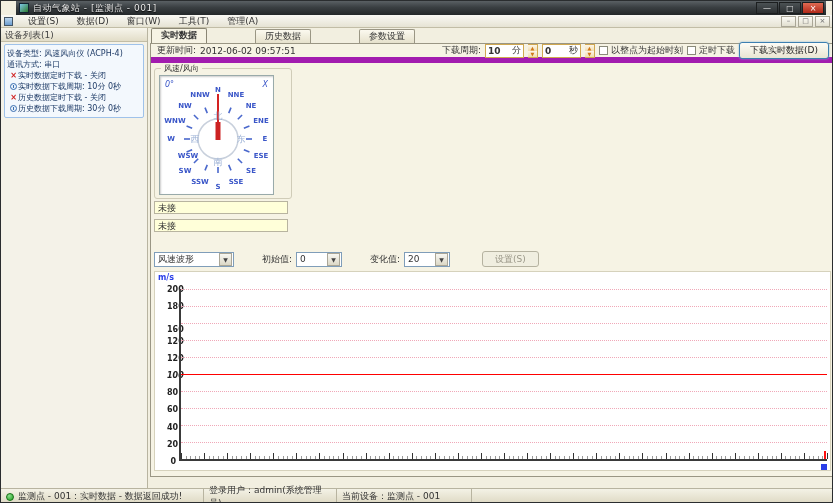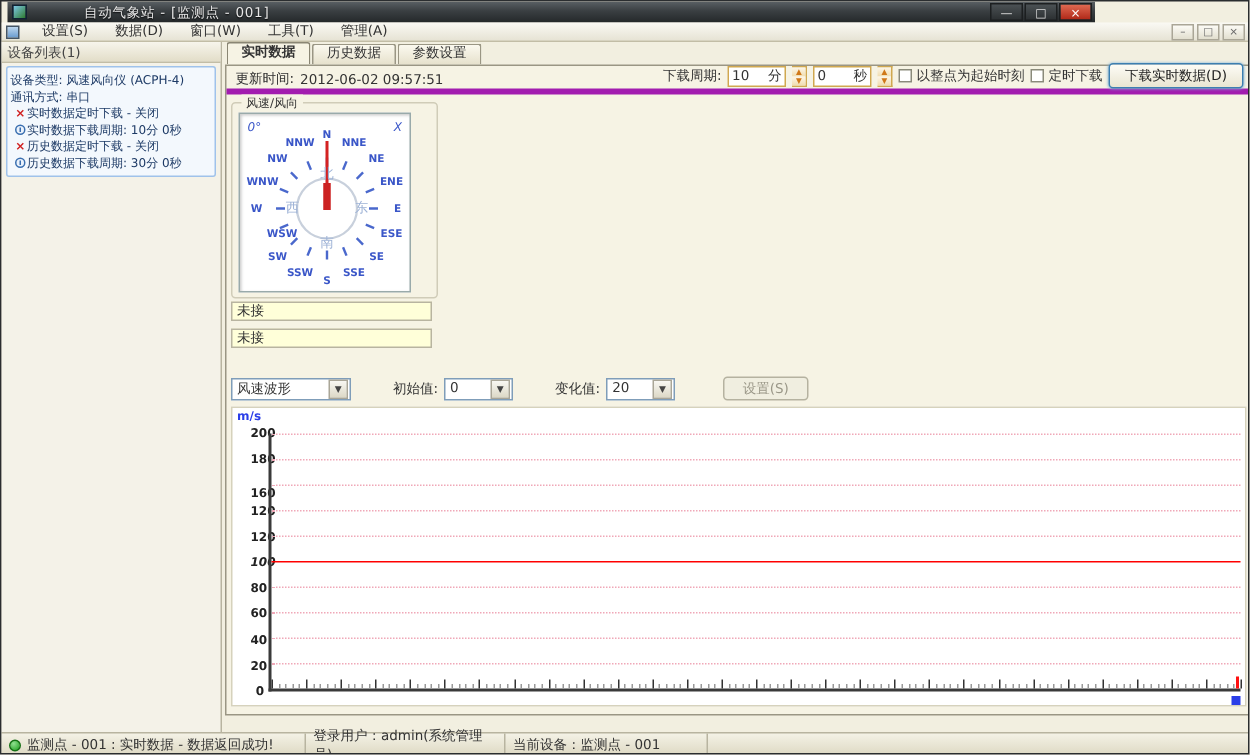--- a/index.html
+++ b/index.html
@@ -1,20 +1,20 @@
 <!DOCTYPE html>
 <html><head>
 <meta charset="utf-8">
 <style>
   html,body{margin:0;padding:0;background:#888;}
   *{box-sizing:border-box;font-family:"DejaVu Sans",sans-serif;}
   #window{position:relative;width:833px;height:503px;background:#f2efe0;overflow:hidden;border:1px solid #2a2d2f;}
 
   
-  .titlebar{position:absolute;left:4px;top:0;width:725px;height:14px;background:linear-gradient(#5a6064,#3a3f42 45%,#24282a);color:#e8e8e8;font-size:9px;display:flex;align-items:center;gap:34px;}
+  .titlebar{position:absolute;left:15px;top:0;width:810px;height:14px;background:linear-gradient(#5a6064,#3a3f42 45%,#24282a);color:#e8e8e8;font-size:9px;display:flex;align-items:center;}
   .app-icon{width:10px;height:10px;margin:0 4px 0 3px;background:linear-gradient(135deg,#7ec8e8,#2d7a2d);border:1px solid #123;}
   .title-text{flex:1;letter-spacing:.5px;text-shadow:0 1px 1px #000;}
   .win-btns{display:flex;height:12px;margin-right:2px;}
   .win-btn{width:22px;height:12px;font-size:8px;line-height:11px;text-align:center;color:#ddd;background:linear-gradient(#4b5154,#2c3032);border:1px solid #1c1f20;margin-left:1px;}
   .win-btn.close{background:linear-gradient(#e06a52,#b02818);color:#fff;}
 
   
   .menubar{position:absolute;left:0;top:14px;width:833px;height:13px;background:linear-gradient(#faf9f4,#e6e3d4);border-bottom:1px solid #c2bda6;display:flex;align-items:center;font-size:9px;color:#333;}
   .child-icon{width:9px;height:9px;margin:0 6px 0 3px;background:linear-gradient(#bcd6ee,#6a9cd0);border:1px solid #456;}
   .menu-item{padding:0 9px;height:13px;line-height:13px;}
@@ -29,32 +29,32 @@
   .tree-label{flex:1;}
   .collapse-btn{width:9px;height:9px;border:1px solid #8aa;font-size:7px;line-height:7px;text-align:center;color:#679;background:#fff;margin-right:3px;}
   .info-box{margin:2px 3px;background:#f3f8fd;border:1px solid #9fc2ea;border-radius:2px;padding:3px 2px;font-size:8px;color:#1d3a66;line-height:11px;}
   .info-row{display:flex;align-items:center;white-space:nowrap;}
   .x-icon{color:#d02020;font-weight:bold;width:9px;text-align:center;font-size:8px;}
   .clock-icon{width:7px;height:7px;border:1px solid #3a6fb0;border-radius:50%;margin:0 1px;position:relative;background:#eaf2fc;}
   .clock-icon::after{content:"";position:absolute;left:2px;top:1px;width:1px;height:3px;background:#3a6fb0;}
   .indent{margin-left:2px;}
 
   
-  .tabbar{position:absolute;left:150px;top:27px;width:683px;height:15px;display:flex;align-items:flex-end;}
+  .tabbar{position:absolute;left:150px;top:27px;width:683px;height:15px;display:flex;align-items:flex-end;gap:47px;}
   .tab{height:14px;line-height:13px;font-size:9px;color:#333;padding:0 9px;background:linear-gradient(#fbf9ef,#e6e1cc);border:1px solid #9a9684;border-bottom:none;margin-right:1px;border-radius:2px 2px 0 0;}
   .tab.active{height:15px;background:#f6f3e4;border-color:#8a8674;font-weight:bold;}
 
   
   .content{position:absolute;left:149px;top:42px;width:684px;height:434px;background:#f6f3e4;border:1px solid #9a9684;}
-  .update-row{position:absolute;left:0;top:0;width:100%;height:19px;border-bottom:4px solid #a21caf;display:flex;align-items:flex-end;font-size:9px;color:#333;}
+  .update-row{position:absolute;left:0;top:0;width:100%;height:19px;border-bottom:6px solid #a21caf;display:flex;align-items:center;font-size:9px;color:#333;}
   .update-label{margin-left:6px;}
   .update-value{margin-left:4px;}
   .right-controls{margin-left:auto;display:flex;align-items:center;margin-right:4px;gap:4px;}
   .numbox{display:flex;align-items:center;border:1px solid #d0a850;background:#fff;height:14px;font-size:9px;padding:0 2px;}
-  .numbox .val{width:24px;}
+  .numbox .val{width:24px;font-weight:bold;}
   .numbox .unit{color:#333;}
   .spinner{display:flex;flex-direction:column;width:10px;height:14px;border:1px solid #d0a850;border-left:none;}
   .spin{flex:1;font-size:5px;line-height:6px;text-align:center;color:#d07818;background:linear-gradient(#fdf6e8,#f0ddb0);}
   .checkbox{display:flex;align-items:center;gap:3px;font-size:9px;color:#333;}
   .cb-box{width:9px;height:9px;border:1px solid #8a8a7a;background:#fff;}
   .dl-btn{height:17px;font-size:9px;color:#222;background:linear-gradient(#fdfcf6,#e9e5d2);border:1px solid #3c7fb1;border-radius:3px;padding:0 10px;box-shadow:0 0 2px #7ab0d8;}
 
   
   .gauge-group{position:absolute;left:3px;top:24px;width:138px;height:131px;border:1px solid #d0ccb8;border-radius:3px;}
   .gauge-legend{position:absolute;left:6px;top:-6px;background:#f6f3e4;padding:0 3px;font-size:8px;color:#333;}

